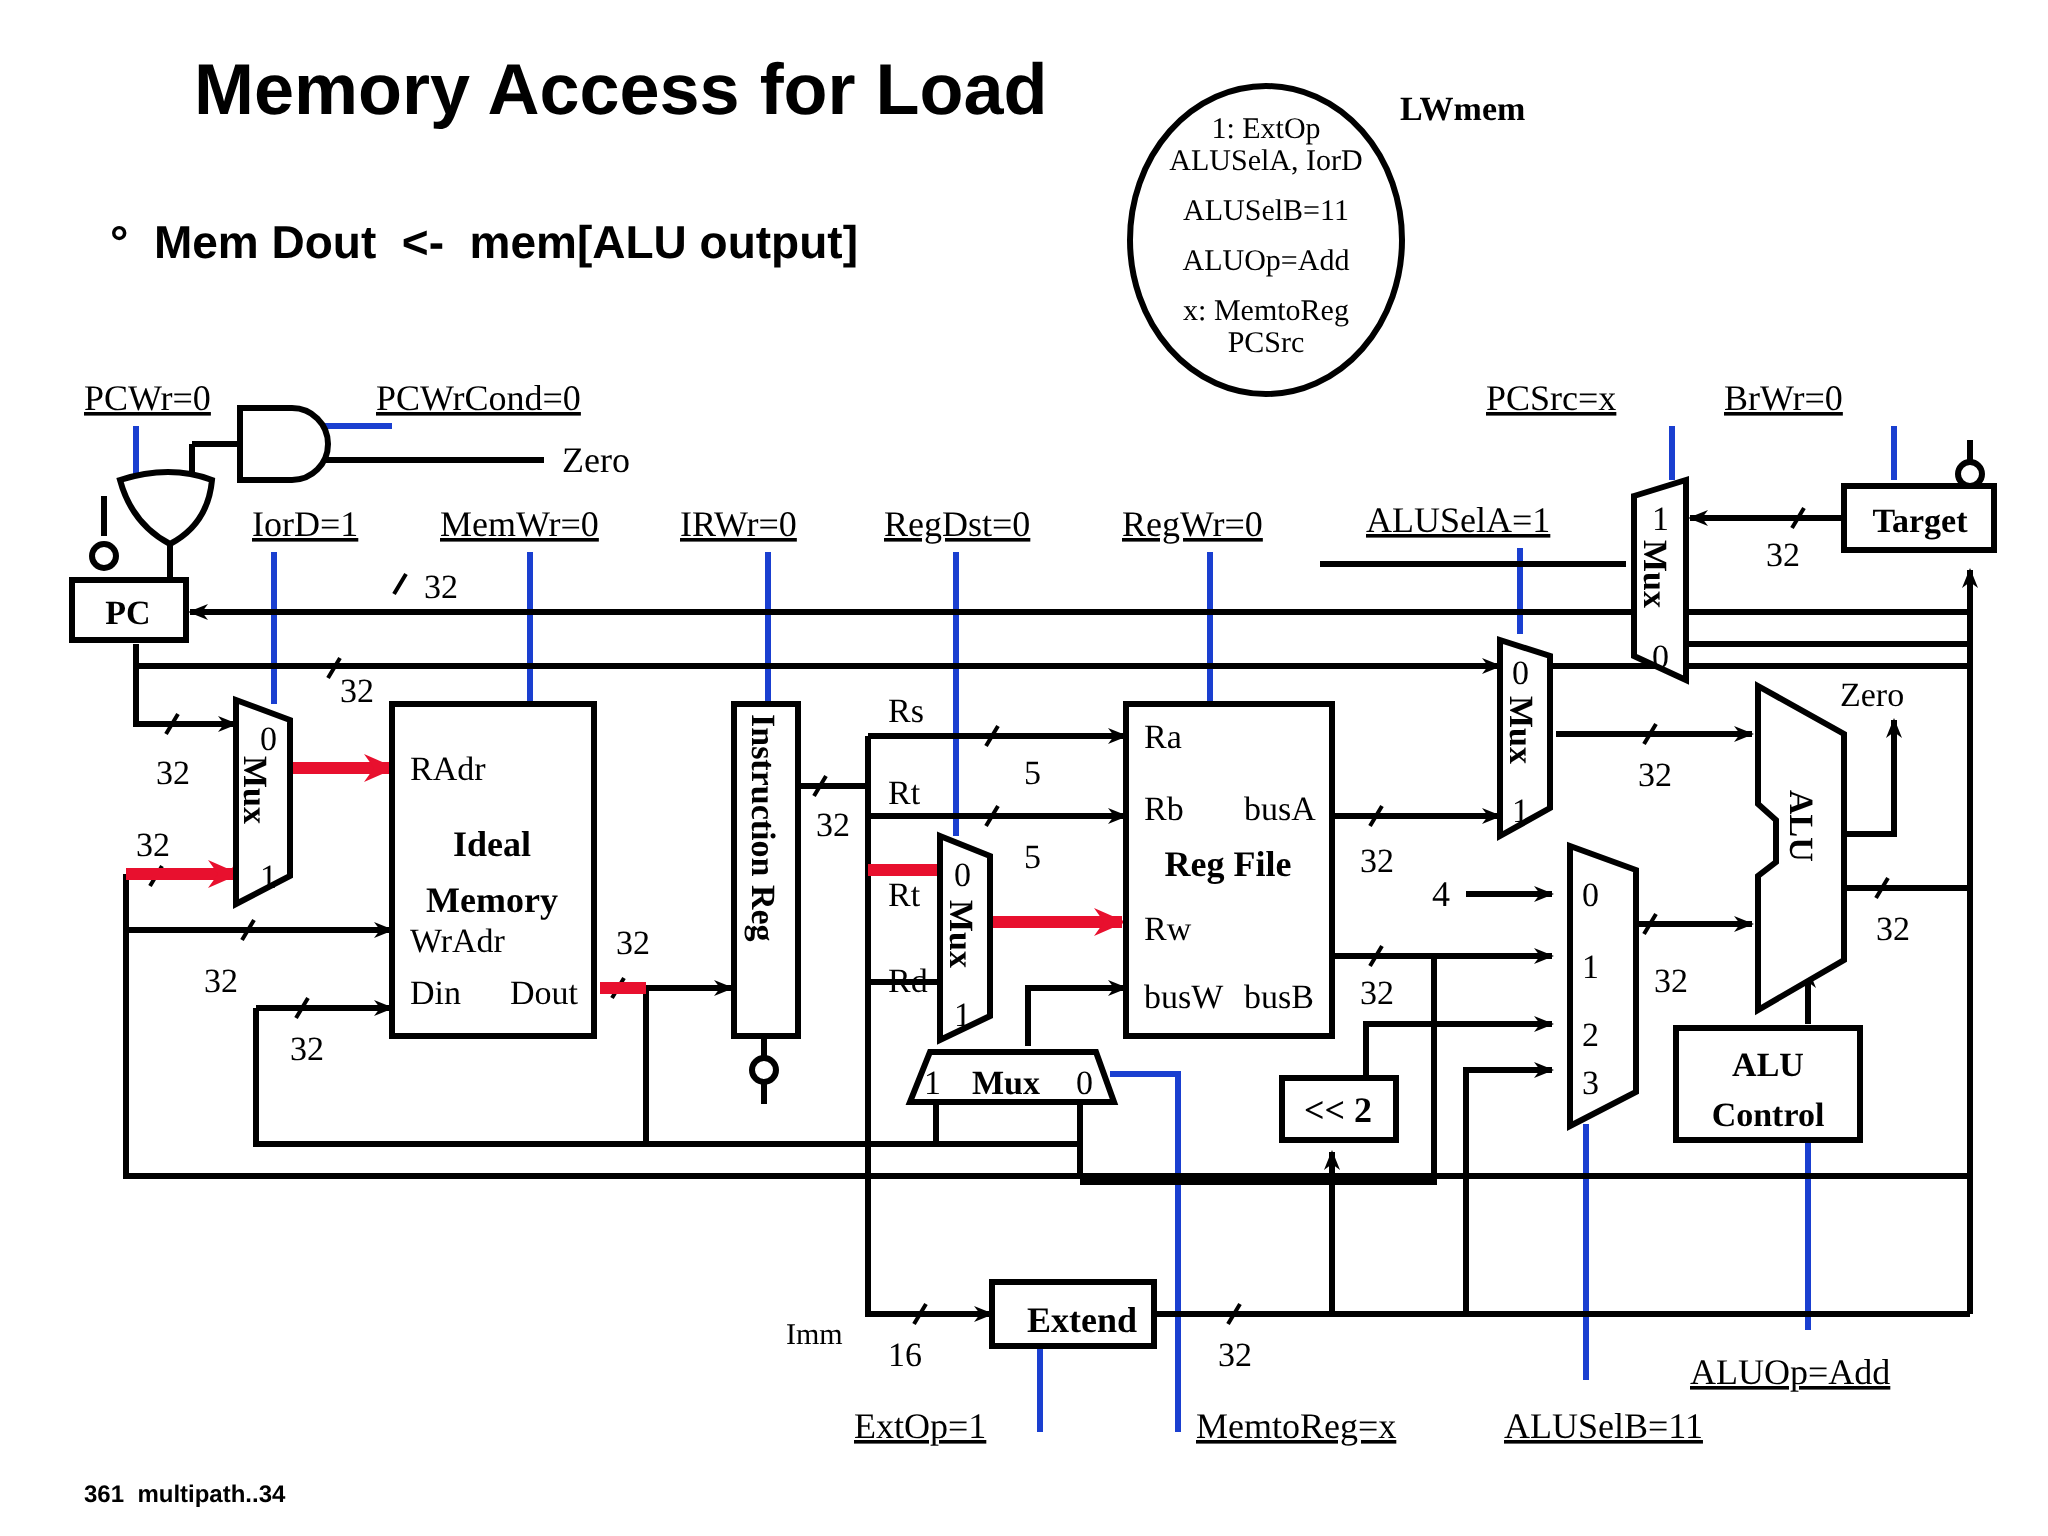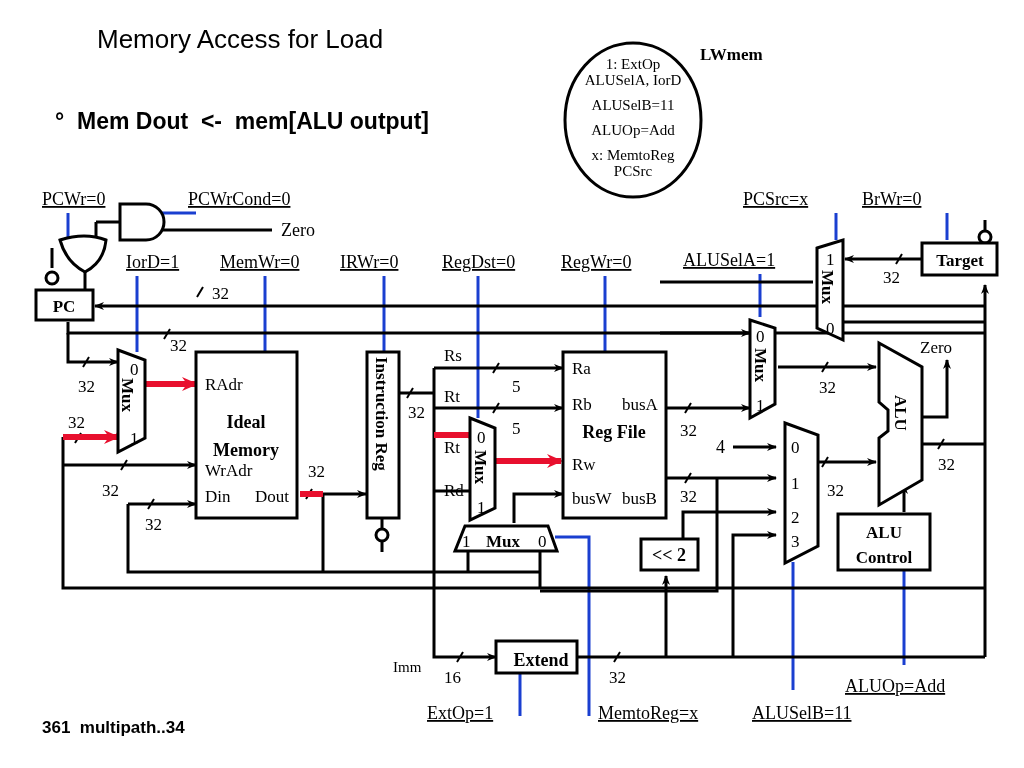--- a/index.html
+++ b/index.html
@@ -1,19 +1,19 @@
 <!DOCTYPE html>
 <html><head>
 <meta charset="utf-8">
 <style>
   html,body{margin:0;padding:0;background:#fff;}
   body{width:1024px;height:768px;position:relative;overflow:hidden;font-family:"Liberation Serif",serif;}
-  .title{position:absolute;left:97px;top:24px;font-family:"Liberation Sans",sans-serif;font-weight:normal;font-size:26px;color:#000;}
+  .title{position:absolute;left:97px;top:24px;font-family:"Liberation Sans",sans-serif;font-weight:bold;font-size:36px;color:#000;}
   .bullet{position:absolute;left:55px;top:108px;font-family:"Liberation Sans",sans-serif;font-weight:bold;font-size:23px;color:#000;white-space:pre;}
-  .footer{position:absolute;left:42px;top:718px;font-family:"Liberation Sans",sans-serif;font-weight:bold;font-size:17px;color:#000;white-space:pre;}
+  .footer{position:absolute;left:42px;top:740px;font-family:"Liberation Sans",sans-serif;font-weight:bold;font-size:12px;color:#000;white-space:pre;}
   svg{position:absolute;left:0;top:0;}
   svg text{font-family:"Liberation Serif",serif;fill:#000;}
   .sig{font-size:18px;text-decoration:underline;}
   .lbl{font-size:17px;}
   .bold{font-weight:bold;}
   .w{stroke:#000;stroke-width:3;fill:none;}
   .b{stroke:#1a3fd0;stroke-width:3;fill:none;}
   .r{stroke:#e8102e;stroke-width:6;fill:none;}
   .box{stroke:#000;stroke-width:3;fill:#fff;}
 </style>

